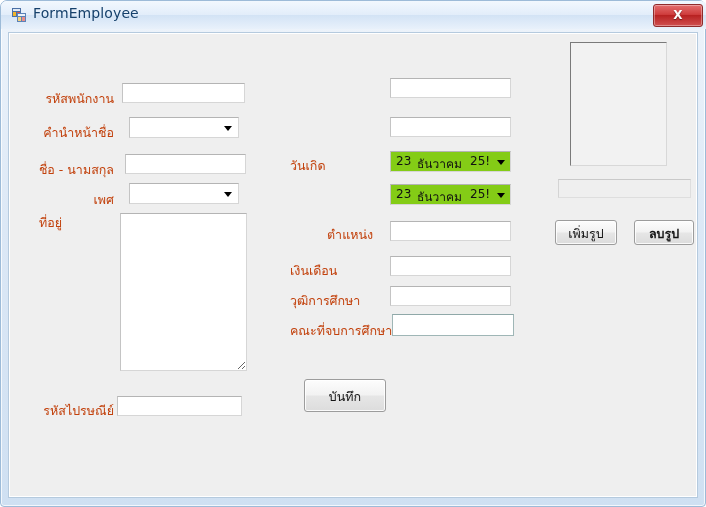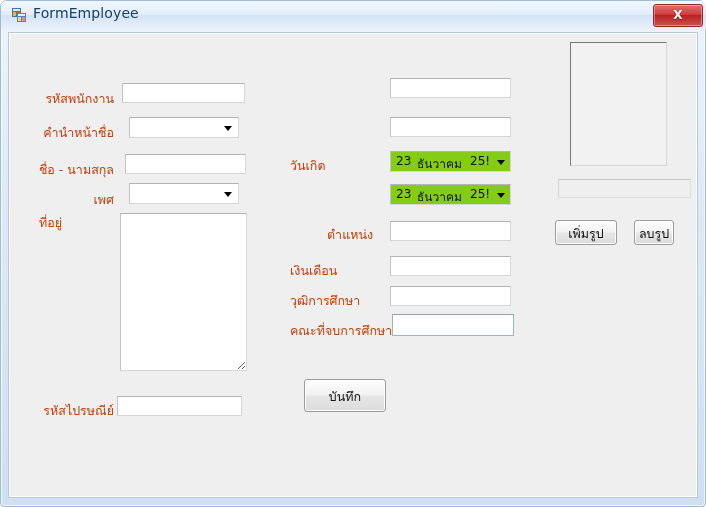--- a/index.html
+++ b/index.html
@@ -300,18 +300,18 @@
       <span>บันทึก</span>
     </div>
 
     <div class="picbox" style="left:561px; top:9px; width:97px; height:124px;"></div>
 
     <input class="tb readonly" style="left: 549px; top: 146px; width: 133px; height: 19px;" readonly="" value="">
 
     <div class="btn" style="left:546px; top:187px; width:62px; height:25px; line-height:25px;">
       <span>เพิ่มรูป</span>
     </div>
-    <div class="btn" style="left:625px; top:187px; width:40px; height:25px; line-height:25px;">
+    <div class="btn" style="left:625px; top:187px; width:60px; height:25px; line-height:25px;font-weight:bold;">
       <span>ลบรูป</span>
     </div>
 
   </div>
 </div>
 
 </body></html>

